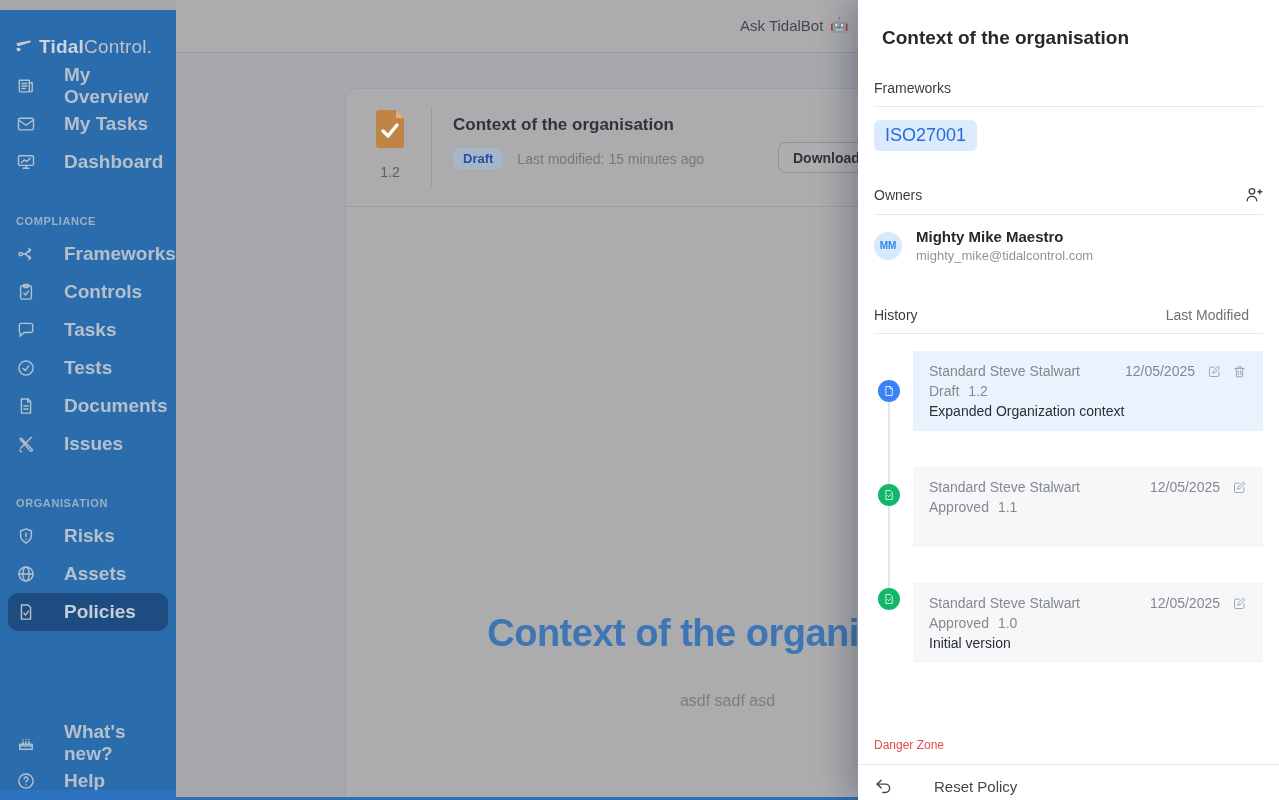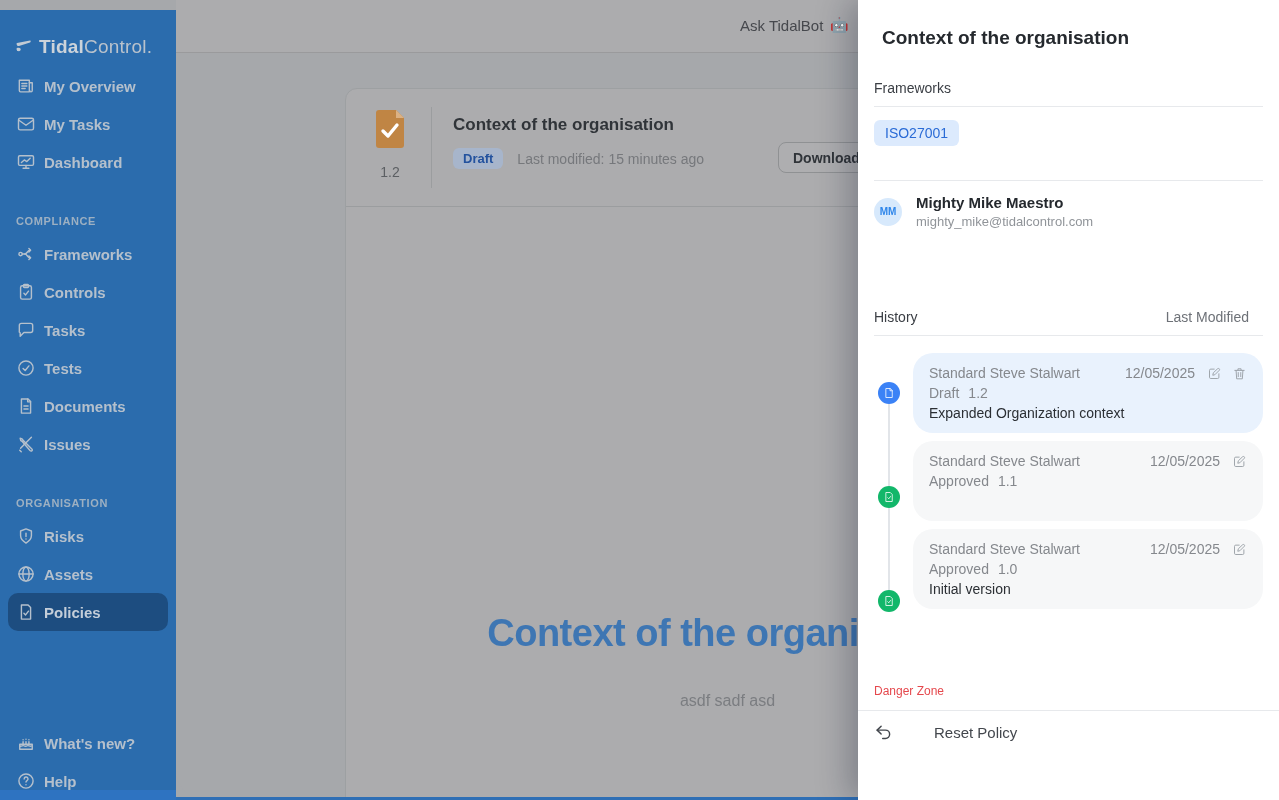--- a/index.html
+++ b/index.html
@@ -4,21 +4,21 @@
 <style>
   * { margin:0; padding:0; box-sizing:border-box; }
   html,body { width:1279px; height:800px; overflow:hidden; }
   body { font-family:"Liberation Sans","DejaVu Sans",sans-serif; position:relative; background:#a6a8ab; }
 
   
   .sidebar { position:absolute; left:0; top:10px; width:176px; height:800px; background:#2b6cad; z-index:1; display:flex; flex-direction:column; }
   .logo { display:flex; align-items:center; gap:7px; padding:17px 0 0 14px; height:57px; }
   .logo-text { font-size:19px; color:#b9c2cc; letter-spacing:.2px; white-space:nowrap; }
   .logo-text b { color:#ccd3da; font-weight:700; }
-  .nav-item { display:flex; align-items:center; gap:8px; height:38px; padding:0 8px 0 16px; color:#b5c0cc; font-size:15px; font-weight:600; cursor:pointer; }
+  .nav-item { display:flex; align-items:center; gap:28px; height:38px; padding:0 8px 0 16px; color:#b5c0cc; font-size:19px; font-weight:600; cursor:pointer; }
   .nav-item svg { width:20px; height:20px; flex:0 0 20px; stroke:#b5c0cc; fill:none; stroke-width:1.7; stroke-linecap:round; stroke-linejoin:round; }
   .nav-item.active { background:#1d4d80; border-radius:10px; margin:0 8px; padding-left:8px; color:#c4ced9; }
   .nav-section { font-size:11px; font-weight:700; letter-spacing:.6px; color:#9db0c2; padding:0 16px; margin:34px 0 8px; }
   .sidebar-bottom { margin-top:auto; padding-bottom:10px; }
   .strip-sidebar { position:absolute; left:0; bottom:0; width:176px; height:10px; background:#2e73c1; z-index:6; }
   .strip-content { position:absolute; left:176px; right:0; bottom:0; height:3px; background:#2f6fb5; z-index:5; }
 
   
   .main { position:absolute; left:176px; top:0; right:0; height:800px; background:#a6a8ab; z-index:1;border-radius:30px; }
   .topbar { position:absolute; left:0; top:0; right:0; height:53px; background:#acacae; border-bottom:1px solid #9a9a9c; }
@@ -38,39 +38,39 @@
   .doc-body-title { padding-top:405px; font-size:38px; font-weight:800; color:#3e76b3; letter-spacing:-.5px; white-space:nowrap; }
   .doc-body-text { margin-top:37px; font-size:16px; color:#7b7d81; }
 
   
   .drawer { position:absolute; left:858px; top:0; width:421px; height:800px; background:#ffffff; z-index:20; box-shadow:-10px 0 30px rgba(15,23,42,.28); }
   .drawer-title { margin:27px 24px 0; font-size:19px; font-weight:700; color:#25292e; }
   .dsection { padding:0 16px; }
   .dlabel { font-size:14px; font-weight:500; color:#3a3e44; }
   .ddivider { height:1px; background:#e7e9ec; margin-top:10px; }
   .frameworks { margin-top:31px; }
-  .pill { display:inline-block; margin-top:13px; background:#dceafd; color:#2a6bd6; font-size:14px; font-weight:500; padding:5px 11px; border-radius:6px; cursor:pointer; }
+  .pill { display:inline-block; margin-top:13px; background:#dceafd; color:#2a6bd6; font-size:18px; font-weight:500; padding:5px 11px; border-radius:6px; cursor:pointer; }
   .owners { margin-top:34px; }
   .owners-head { display:flex; align-items:center; justify-content:space-between; }
   .icon-btn { background:none; border:none; cursor:pointer; padding:0; line-height:0; }
   .icon-btn svg { width:19px; height:19px; stroke:#3a3e44; fill:none; stroke-width:1.7; stroke-linecap:round; stroke-linejoin:round; }
   .owner-row { display:flex; align-items:center; gap:14px; margin-top:13px; }
   .avatar { width:28px; height:28px; border-radius:50%; background:#d7e9fc; color:#2f86ea; font-size:10px; font-weight:700; display:flex; align-items:center; justify-content:center; }
   .owner-name { font-size:15px; font-weight:700; color:#25292e; }
   .owner-email { font-size:13px; color:#909499; margin-top:3px; }
-  .history { margin-top:80px; }
+  .history { margin-top:44px; }
   .history-head { display:flex; align-items:center; justify-content:space-between; }
   .history-sort { font-size:14px; color:#6d7177; cursor:pointer; padding-right:14px; }
   .timeline { position:relative; margin:17px 16px 0 55px; }
   .tl-line { position:absolute; left:-25px; top:40px; width:2px; height:208px; background:#e2e5e9; }
   .tl-circle { position:absolute; left:-35px; width:22px; height:22px; border-radius:50%; display:flex; align-items:center; justify-content:center; }
   .tl-circle svg { width:12px; height:12px; stroke:#fff; fill:none; stroke-width:1.6; stroke-linecap:round; stroke-linejoin:round; }
   .tl-blue { background:#3b82f6; }
   .tl-green { background:#12b76a; }
-  .hcard { border-radius:20px; padding:10px 16px; height:80px; margin-bottom:8px; font-size:14px; line-height:20px; }
+  .hcard { border-radius:0; padding:10px 16px; height:80px; margin-bottom:36px; font-size:14px; line-height:20px; }
   .hcard-blue { background:#e9f2fd; }
   .hcard-gray { background:#f6f7f8; }
   .hrow1 { display:flex; align-items:center; gap:10px; color:#85888d; }
   .h-author { flex:1; }
   .h-date { margin-right:2px; }
   .h-actions { display:flex; gap:10px; }
   .h-actions svg { width:15px; height:15px; stroke:#9aa0a6; fill:none; stroke-width:1.5; stroke-linecap:round; stroke-linejoin:round; cursor:pointer; }
   .hrow2 { color:#85888d; display:flex; gap:9px; }
   .hrow3 { color:#2b2f34; }
   .danger-label { margin-top:75px; padding:0 16px; font-size:12px; font-weight:500; color:#e5484d; cursor:pointer; }
@@ -251,20 +251,30 @@
 <aside class="drawer">
   <h2 class="drawer-title">Context of the organisation</h2>
 
   <div class="dsection frameworks">
     <div class="dlabel">Frameworks</div>
     <div class="ddivider"></div>
     <span class="pill">ISO27001</span>
   </div>
 
   <div class="dsection owners">
+    <div class="owners-head">
+      <div class="dlabel">Owners</div>
+      <button class="icon-btn" title="">
+        <svg viewBox="0 0 24 24">
+            <circle cx="10" cy="8" r="3.5"></circle>
+            <path d="M4 20c0-3.6 2.9-5.6 6-5.6s6 2 6 5.6"></path>
+            <path d="M17.5 8.5h5M20 6v5"></path>
+          </svg>
+      </button>
+    </div>
     <div class="ddivider"></div>
     <div class="owner-row">
       <div class="avatar">MM</div>
       <div>
         <div class="owner-name">Mighty Mike Maestro</div>
         <div class="owner-email">mighty_mike@tidalcontrol.com</div>
       </div>
     </div>
   </div>
 

